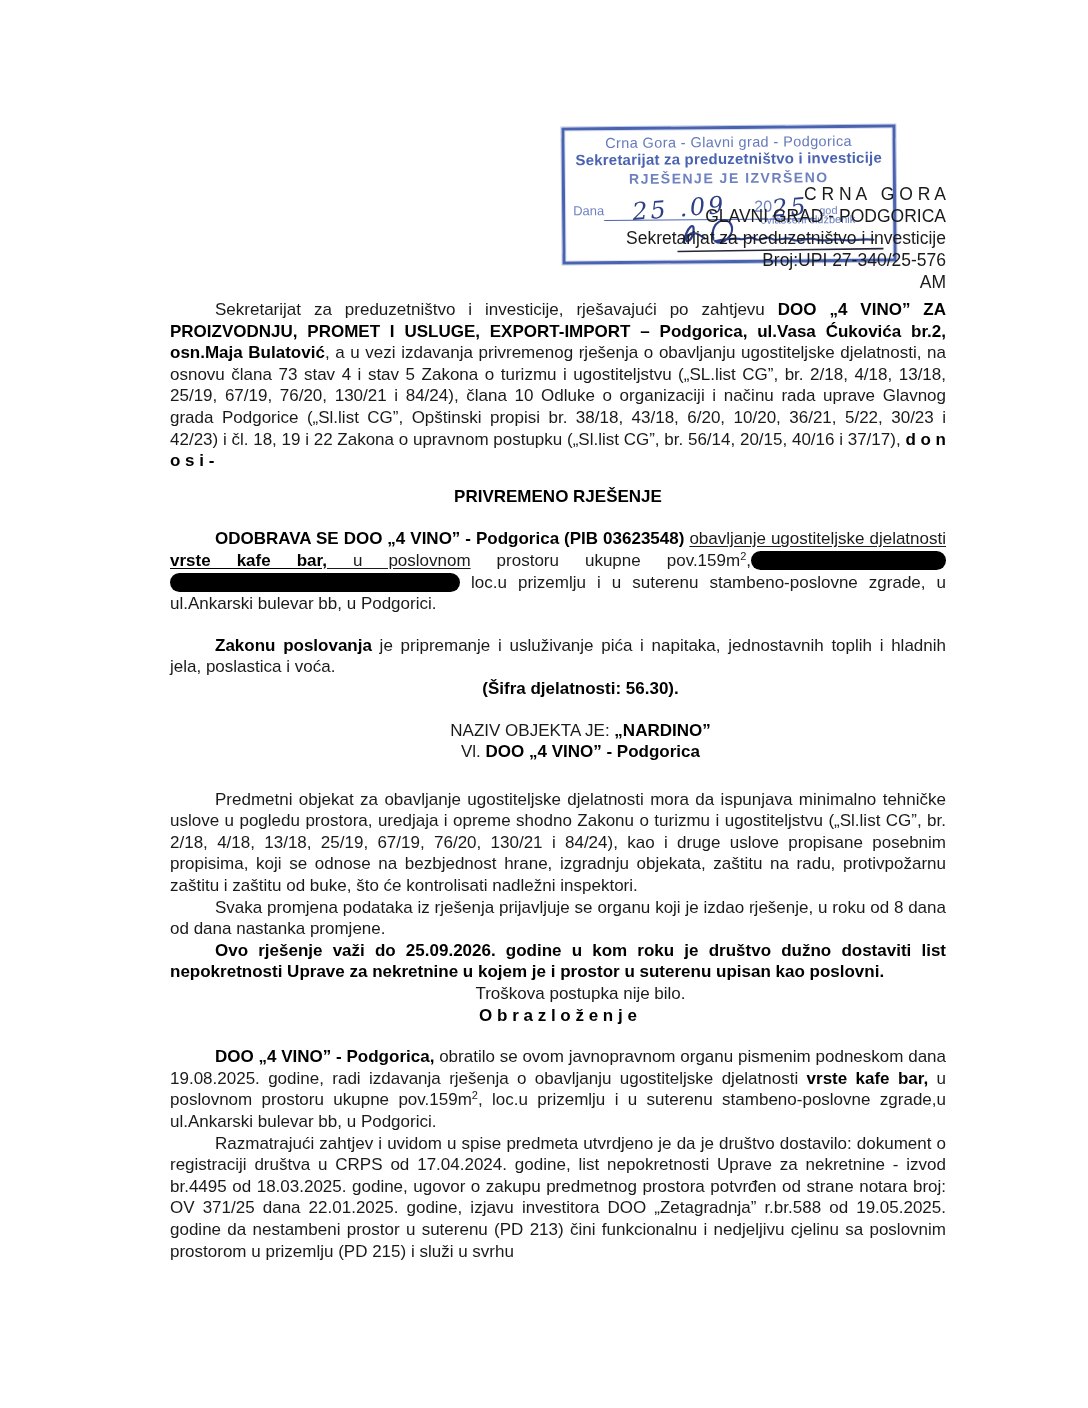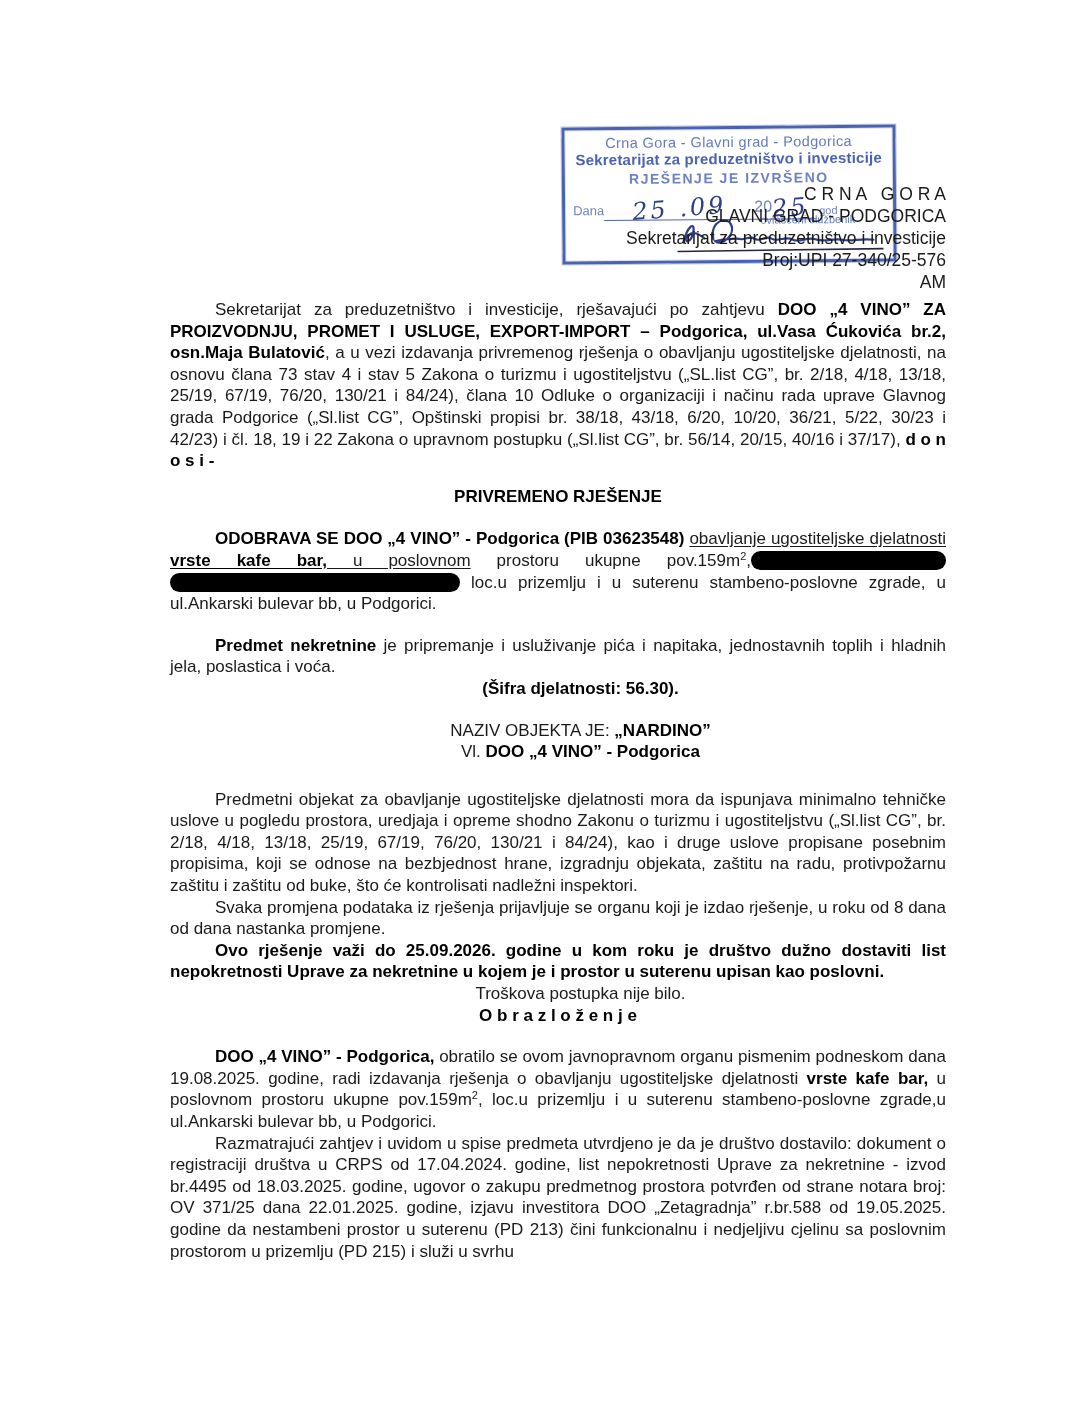--- a/index.html
+++ b/index.html
@@ -88,21 +88,21 @@
       <div>Broj:UPI 27-340/25-576</div>
       <div>AM</div>
     </div>
 
     <p class="para"><span>Sekretarijat za preduzetništvo i investicije, rješavajući po zahtjevu </span><b>DOO „4 VINO” ZA PROIZVODNJU, PROMET I USLUGE, EXPORT-IMPORT – Podgorica, ul.Vasa Ćukovića br.2, osn.Maja Bulatović</b><span>, a u vezi izdavanja privremenog rješenja o obavljanju ugostiteljske djelatnosti, na osnovu člana 73 stav 4 i stav 5 Zakona o turizmu i ugostiteljstvu („SL.list CG”, br. 2/18, 4/18, 13/18, 25/19, 67/19, 76/20, 130/21 i 84/24), člana 10 Odluke o organizaciji i načinu rada uprave Glavnog grada Podgorice („Sl.list CG”, Opštinski propisi br. 38/18, 43/18, 6/20, 10/20, 36/21, 5/22, 30/23 i 42/23) i čl. 18, 19 i 22 Zakona o upravnom postupku („Sl.list CG”, br. 56/14, 20/15, 40/16 i 37/17), </span><b>d o n o s i -</b></p>
 
     <p class="para center mt-title mb-title"><b>PRIVREMENO RJEŠENJE</b></p>
 
     <p class="para"><b>ODOBRAVA SE DOO „4 VINO” - Podgorica (PIB 03623548) </b><span class="ul">obavljanje ugostiteljske djelatnosti </span><b class="ul">vrste kafe bar,</b><span class="ul"> u poslovnom</span><span> prostoru ukupne pov.159m</span><sup>2</sup><span>,</span><span class="redact b1"></span> <span class="redact b2"></span><span> loc.u prizemlju i u suterenu stambeno-poslovne zgrade, u ul.Ankarski bulevar bb, u Podgorici.</span></p>
 
-    <p class="para mt20"><b>Predmet nekretnine</b><span> je pripremanje i usluživanje pića i napitaka, jednostavnih toplih i hladnih jela, poslastica i voća.</span></p>
+    <p class="para mt20"><b>Zakonu poslovanja</b><span> je pripremanje i usluživanje pića i napitaka, jednostavnih toplih i hladnih jela, poslastica i voća.</span></p>
     <p class="para noj"><b>(Šifra djelatnosti: 56.30).</b></p>
 
     <p class="para noj mt20"><span>NAZIV OBJEKTA JE: </span><b>„NARDINO”</b></p>
     <p class="para noj"><span>Vl. </span><b>DOO „4 VINO” - Podgorica</b></p>
 
     <p class="para mt26">Predmetni objekat za obavljanje ugostiteljske djelatnosti mora da ispunjava minimalno tehničke uslove u pogledu prostora, uredjaja i opreme shodno Zakonu o turizmu i ugostiteljstvu („Sl.list CG”, br. 2/18, 4/18, 13/18, 25/19, 67/19, 76/20, 130/21 i 84/24), kao i druge uslove propisane posebnim propisima, koji se odnose na bezbjednost hrane, izgradnju objekata, zaštitu na radu, protivpožarnu zaštitu i zaštitu od buke, što će kontrolisati nadležni inspektori.</p>
 
     <p class="para">Svaka promjena podataka iz rješenja prijavljuje se organu koji je izdao rješenje, u roku od 8 dana od dana nastanka promjene.</p>
     <p class="para"><b>Ovo rješenje važi do 25.09.2026. godine u kom roku je društvo dužno dostaviti list nepokretnosti Uprave za nekretnine u kojem je i prostor u suterenu upisan kao poslovni.</b></p>
     <p class="para noj">Troškova postupka nije bilo.</p>

